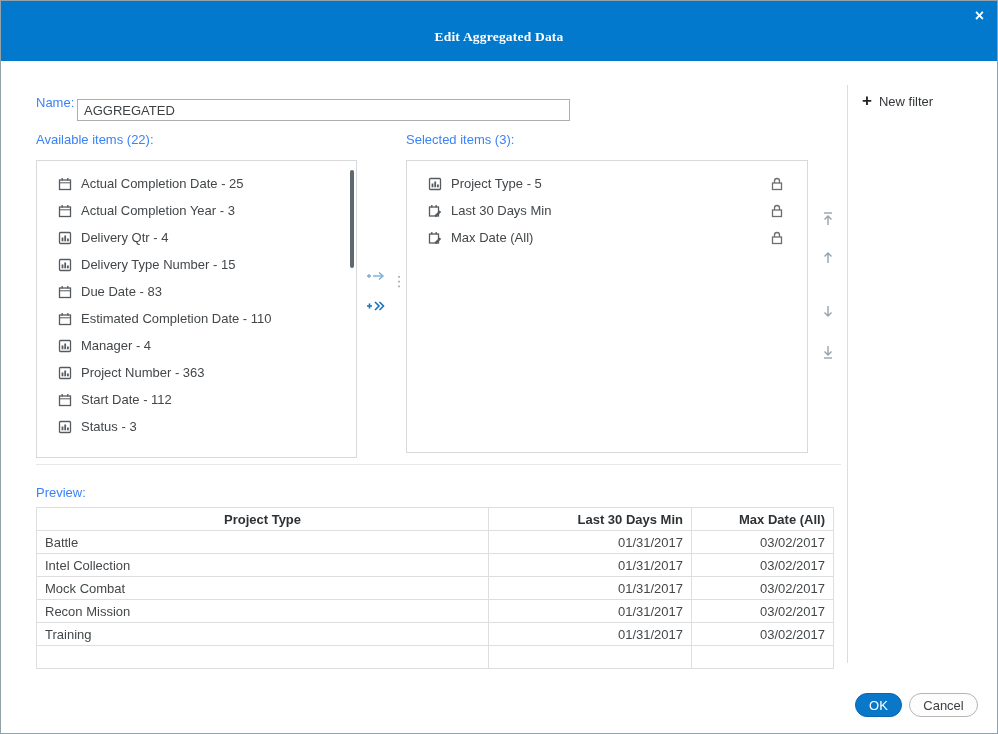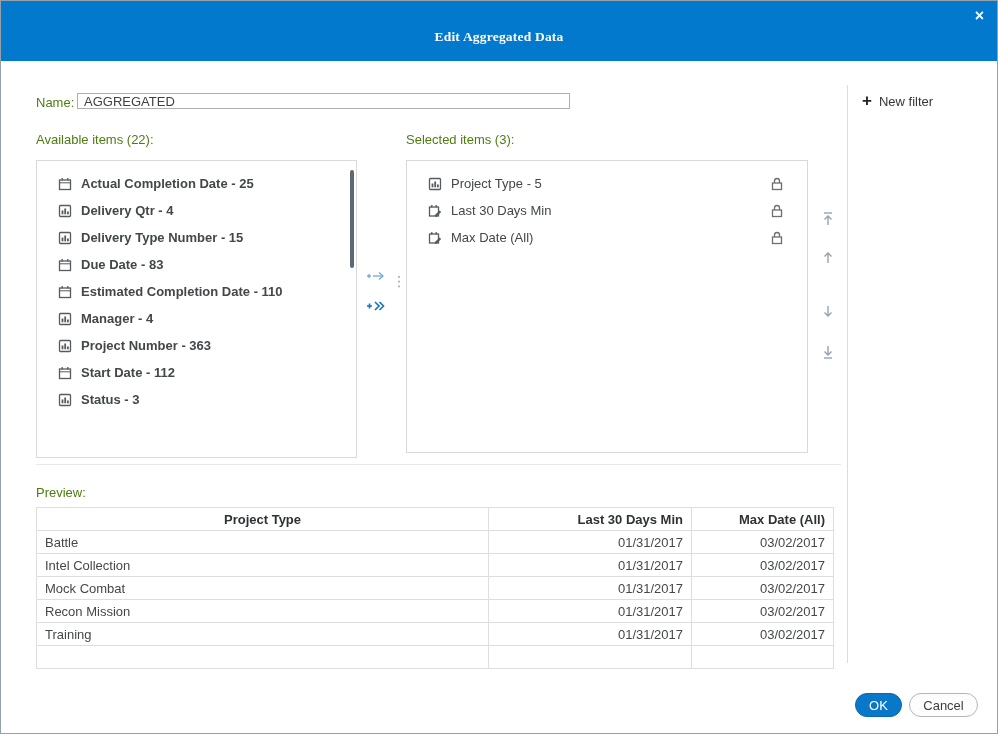--- a/index.html
+++ b/index.html
@@ -12,35 +12,35 @@
   .header { position:absolute; top:0; left:0; right:0; height:60px; background:#0379cd; }
   .header-title {
     position:absolute; top:28px; left:0; right:0; text-align:center;
     color:#ffffff; font-size:13.5px; font-weight:bold; letter-spacing:.2px;font-family:Liberation Serif, serif;
   }
   .close-btn {
     position:absolute; top:5px; right:13px; color:#ffffff; font-size:16px;
     font-weight:bold; cursor:pointer; line-height:20px;
   }
   
-  .lbl { position:absolute; color:#4d7c0f; font-size:13px; }
+  .lbl { position:absolute; color:#3b82f6; font-size:13px; }
   .name-label { left:35px; top:94px; }
   .name-input {
-    position:absolute; left:76px; top:92px; width:493px; height:16px;
+    position:absolute; left:76px; top:98px; width:493px; height:22px;
     border:1px solid #aeaeae; font-size:13px; color:#3e4245; padding:0 6px;
     font-family:"Liberation Sans", sans-serif; background:#fff;
   }
   
   .avail-label { left:35px; top:131px; }
   .sel-label { left:405px; top:131px; }
   .listbox {
     position:absolute; background:#fff; border:1px solid #d9d9d9;
     overflow:hidden; padding:9px 0 0 21px;
   }
-  .avail-box { left:35px; top:159px; width:321px; height:298px;font-weight:bold; }
+  .avail-box { left:35px; top:159px; width:321px; height:298px; }
   .sel-box { left:405px; top:159px; width:402px; height:293px; }
   .item {
     height:27px; display:flex; align-items:center; gap:9px;
     font-size:13px; color:#43474a; cursor:default; white-space:nowrap;
   }
   .sel-box .item { padding-right:24px; }
   .icon { display:inline-flex; width:14px; flex:0 0 14px; }
   .lock { margin-left:auto; display:inline-flex; }
   .scroll-thumb {
     position:absolute; right:2px; top:9px; width:4px; height:98px;
@@ -106,20 +106,31 @@
     <div class="item">
       <span class="icon">
           <svg width="14" height="14" viewBox="0 0 14 14">
             <rect x="1.5" y="3" width="11" height="9.5" fill="none" stroke="#565b60" stroke-width="1.3"></rect>
             <line x1="1.5" y1="5.8" x2="12.5" y2="5.8" stroke="#565b60" stroke-width="1"></line>
             <line x1="4.2" y1="1" x2="4.2" y2="3.6" stroke="#565b60" stroke-width="1.3"></line>
             <line x1="9.8" y1="1" x2="9.8" y2="3.6" stroke="#565b60" stroke-width="1.3"></line>
           </svg>
         </span>
       <span>Actual Completion Date - 25</span>
+    </div>
+    <div class="item">
+      <span class="icon">
+          <svg width="14" height="14" viewBox="0 0 14 14">
+            <rect x="1.5" y="3" width="11" height="9.5" fill="none" stroke="#565b60" stroke-width="1.3"></rect>
+            <line x1="1.5" y1="5.8" x2="12.5" y2="5.8" stroke="#565b60" stroke-width="1"></line>
+            <line x1="4.2" y1="1" x2="4.2" y2="3.6" stroke="#565b60" stroke-width="1.3"></line>
+            <line x1="9.8" y1="1" x2="9.8" y2="3.6" stroke="#565b60" stroke-width="1.3"></line>
+          </svg>
+        </span>
+      <span>Actual Completion Year - 3</span>
     </div>
     <div class="item">
       <span class="icon">
           <svg width="14" height="14" viewBox="0 0 14 14">
             <rect x="1.5" y="1.5" width="11" height="11" rx="1" fill="none" stroke="#565b60" stroke-width="1.3"></rect>
             <rect x="3.6" y="6.5" width="1.8" height="3.8" fill="#565b60"></rect>
             <rect x="6.3" y="4.5" width="1.8" height="5.8" fill="#565b60"></rect>
             <rect x="9" y="7.5" width="1.8" height="2.8" fill="#565b60"></rect>
           </svg>
         </span>

